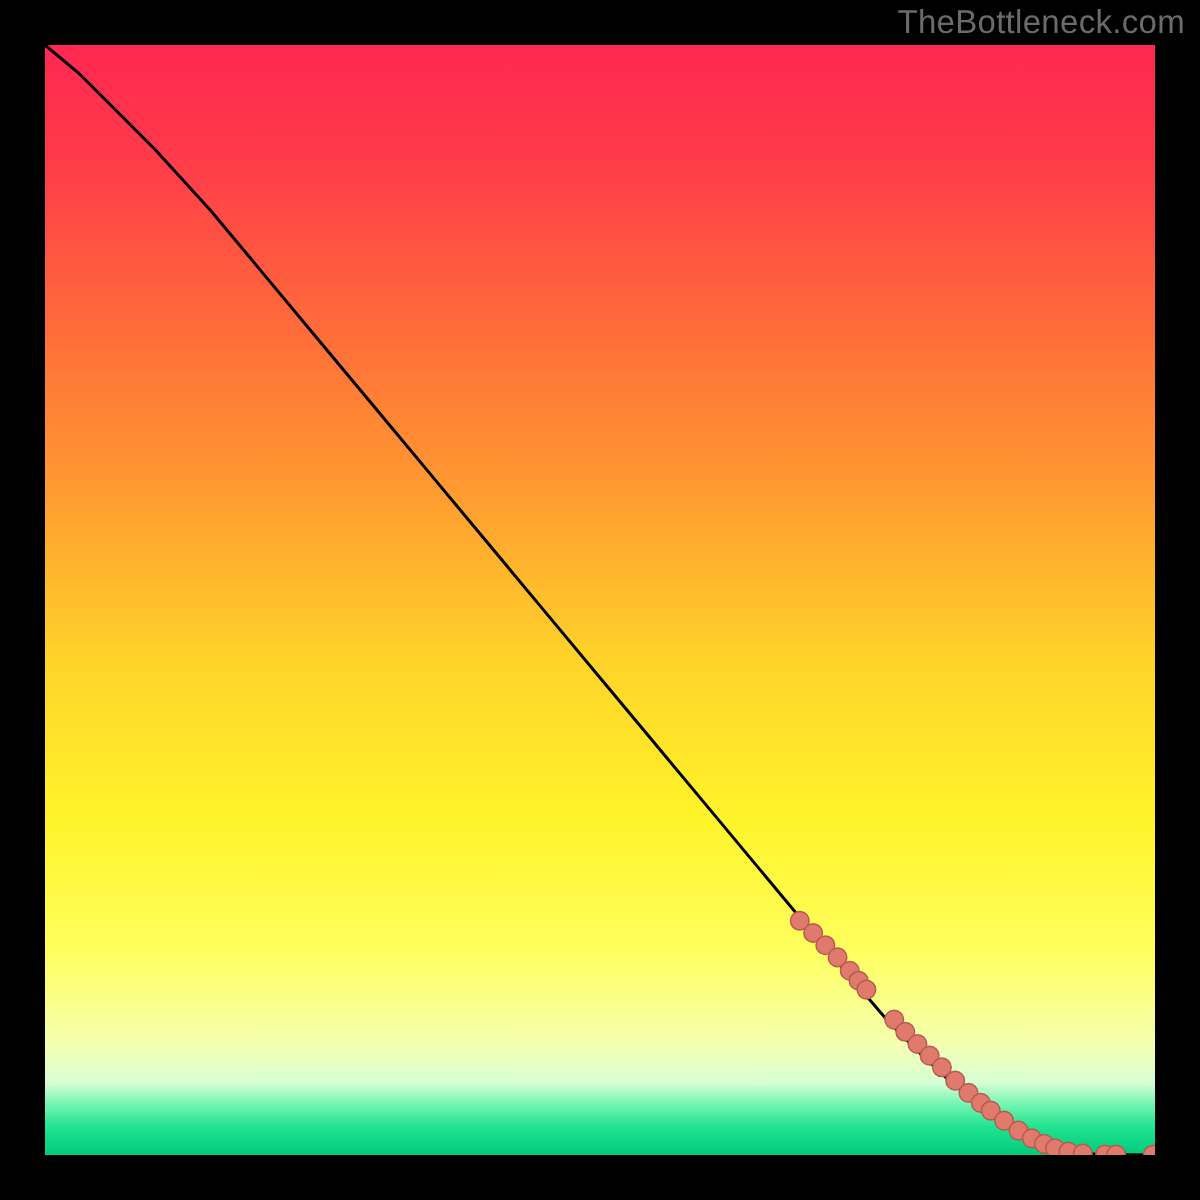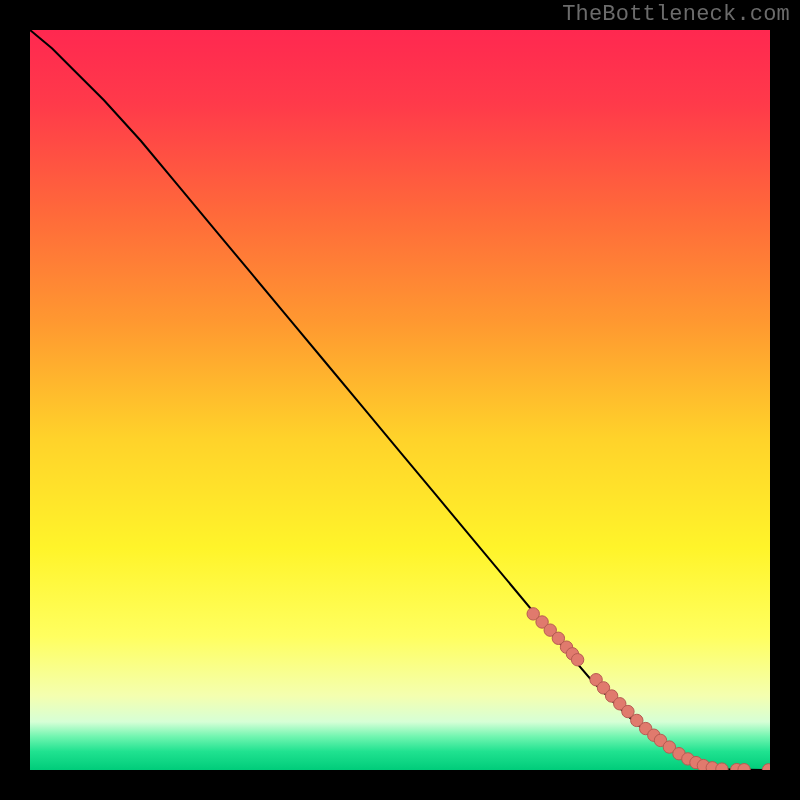--- a/index.html
+++ b/index.html
@@ -18,21 +18,20 @@
     background: #000;
   }
   .attribution {
     position: absolute;
     top: 2px;
     right: 10px;
     color: #6b6b6b;
     font-size: 22px;
     font-weight: 500;
     letter-spacing: 0.2px;
-    font-family: Liberation Mono, monospace;
   }
   .plot-wrap {
     position: absolute;
     left: 30px;
     top: 30px;
     width: 740px;
     height: 740px;
     overflow: hidden;
   }
   svg {

